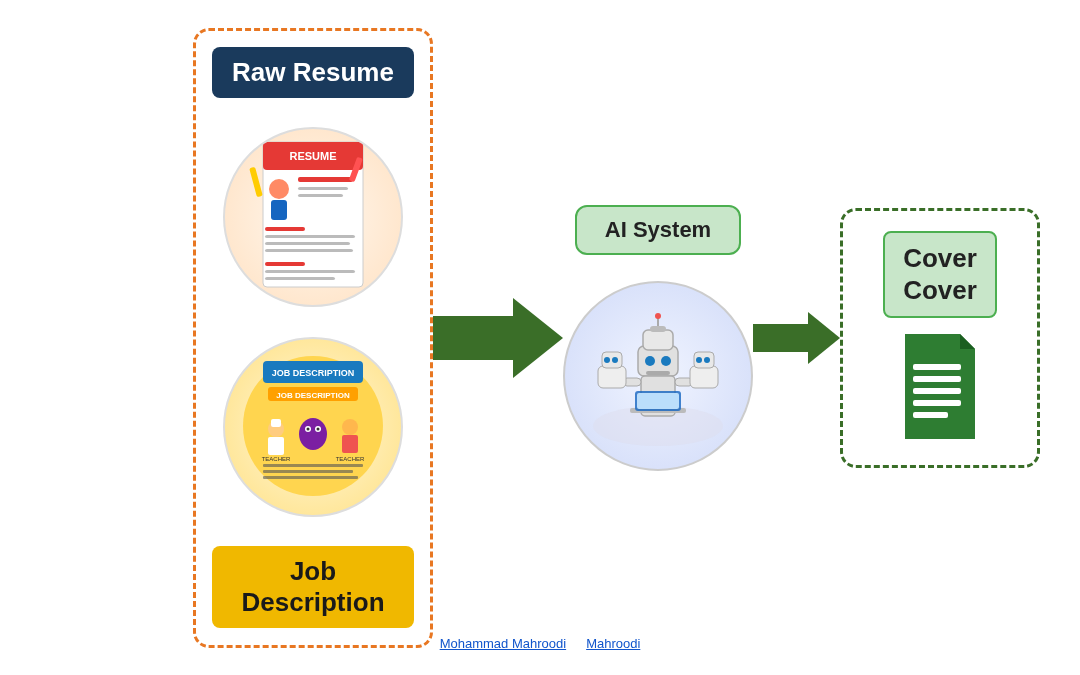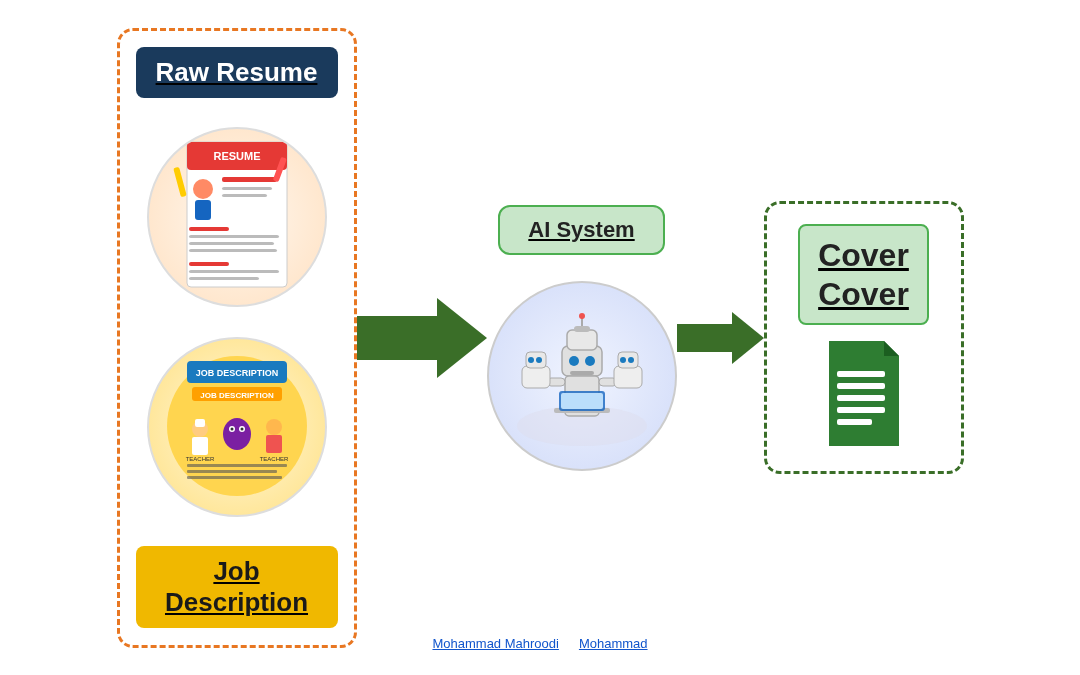--- a/index.html
+++ b/index.html
@@ -10,24 +10,23 @@
       font-family: 'Arial', sans-serif;
       overflow: hidden;
       position: relative;
     }
 
     .main-container {
       width: 1080px;
       height: 675px;
       display: flex;
       align-items: center;
-      justify-content: center;
+      justify-content: flex-end;
       padding: 16px 40px;
       position: relative;
-      text-decoration: underline;
     }
 
     
     .input-box {
       border: 3px dashed #e87722;
       border-radius: 16px;
       padding: 16px;
       display: flex;
       flex-direction: column;
       align-items: center;
@@ -152,21 +151,21 @@
       gap: 16px;
       width: 200px;
       min-height: 260px;
       justify-content: center;
     }
 
     .cover-letter-label {
       background: #c8e6c9;
       border: 2px solid #4caf50;
       border-radius: 8px;
-      font-size: 32px;
+      font-size: 26px;
       font-weight: bold;
       color: #222;
       padding: 10px 18px;
       text-align: center;
       line-height: 1.2;
     }
 
     .small-arrow-shaft {
       width: 55px;
       height: 28px;
@@ -350,14 +349,14 @@
       <rect x="18" y="54" width="48" height="6" rx="2" fill="white"></rect>
       <rect x="18" y="66" width="48" height="6" rx="2" fill="white"></rect>
       <rect x="18" y="78" width="35" height="6" rx="2" fill="white"></rect>
     </svg>
   </div>
 
 </div>
 
 <div class="footer-text">
   <span class="footer-link">Mohammad Mahroodi</span>
-  <span class="footer-link">Mohammad</span>
+  <span class="footer-link">Mahroodi</span>
 </div>
 
 </body></html>

